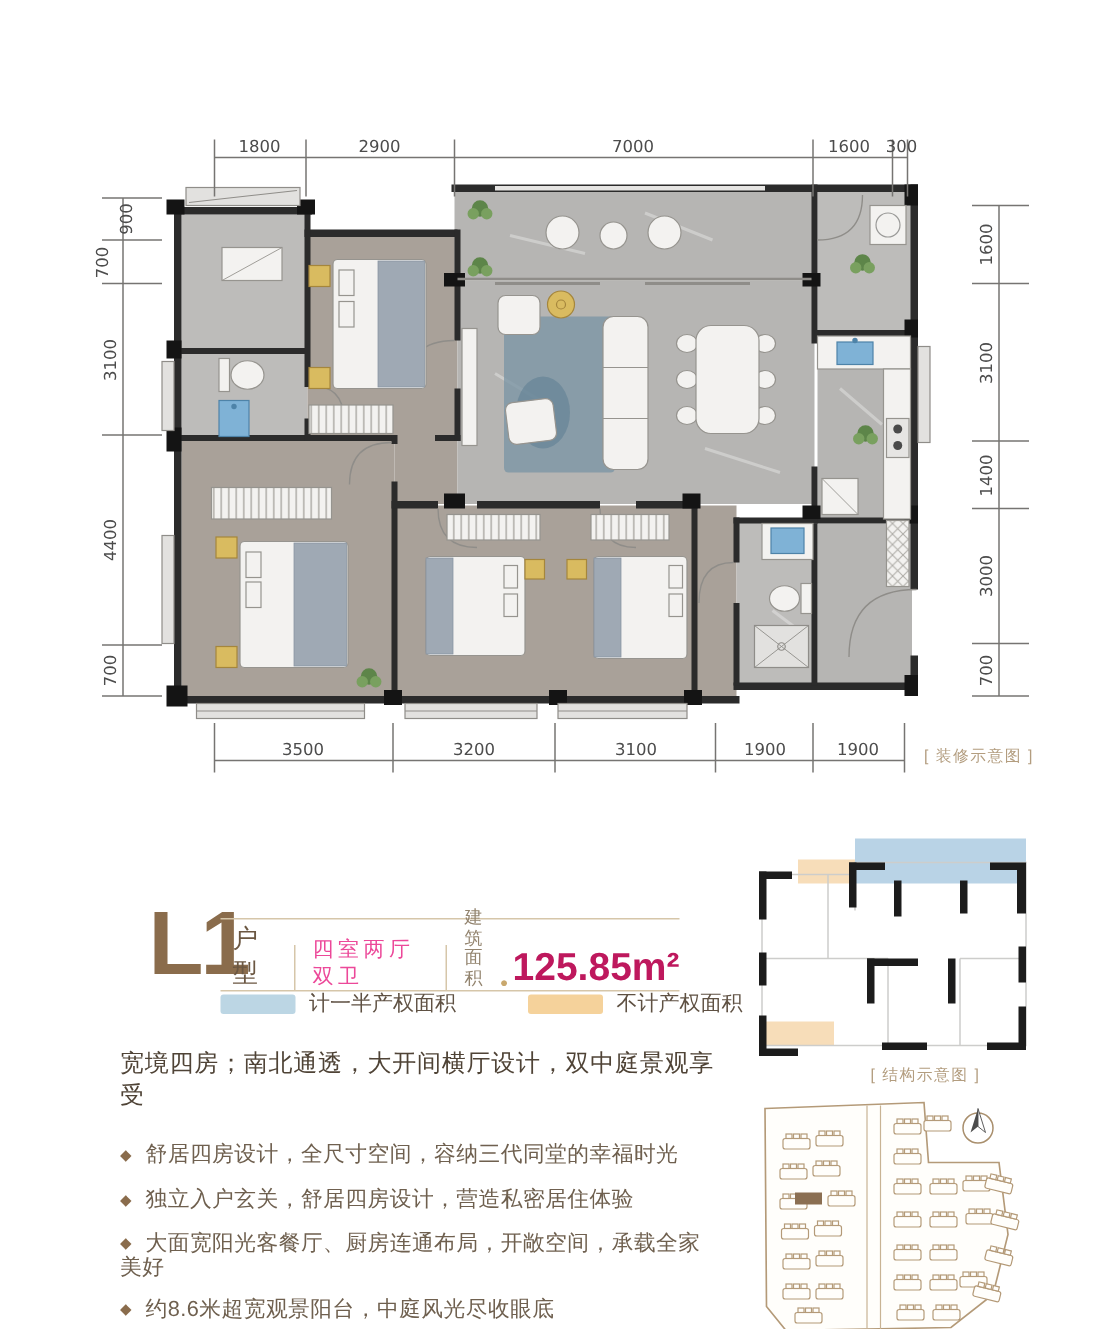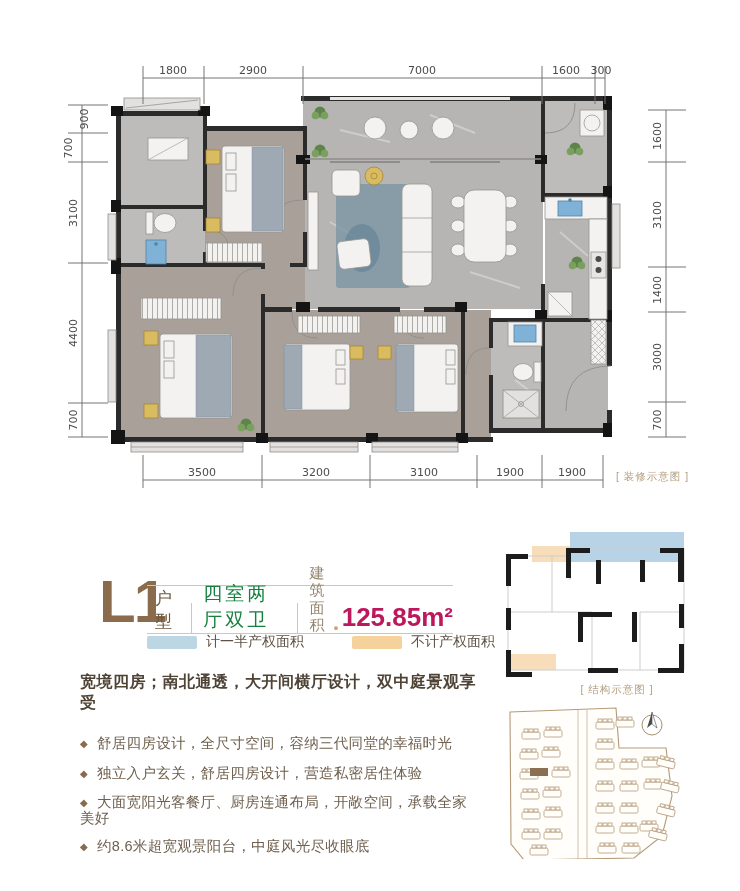--- a/index.html
+++ b/index.html
@@ -1,17 +1,17 @@
 <!DOCTYPE html>
 <html><head>
 <meta charset="utf-8">
 <style>
   html,body{margin:0;padding:0;background:#fff;}
   .page{position:relative;width:740px;height:859px;background:#ffffff;overflow:hidden;
-        font-family:"Liberation Sans",sans-serif;}
+        font-family:"Liberation Sans",sans-serif;margin-top:27px;}
   svg text{font-family:"DejaVu Sans","Liberation Sans",sans-serif;}
   
   .wall{fill:#2b2b2b}.pillar{fill:#141414}
   .f-marble{fill:#b6b5b3}.f-wood{fill:#a9a199}.f-tile{fill:#bdbcba}
   .furn{fill:#f3f2f0;stroke:#96948f;stroke-width:.8}
   .gold{fill:#d9bb60;stroke:#a5863c;stroke-width:.8}
   .blue{fill:#7fb2d6;stroke:#4e83a8;stroke-width:.8}
   .arc{fill:none;stroke:#8f8d89;stroke-width:.9}
   .win{fill:#e2e1df;stroke:#8f8d89;stroke-width:.8}
   .blanket{fill:#9fa9b4;stroke:#8793a0;stroke-width:.5}
@@ -22,30 +22,30 @@
   .dimtxt{fill:#4c4c4c;font-size:11px}
   .glass{stroke:#8f8d89;stroke-width:1.6}
   
   .tag{position:absolute;color:#b39d7f;font-size:10.5px;letter-spacing:1px;white-space:nowrap}
   .l1{position:absolute;left:99px;top:572px;font-size:60px;font-weight:bold;color:#8a6c4c;line-height:1;letter-spacing:-2px}
   .unit-box{position:absolute;left:147px;top:585px;width:306px;height:47px;
             border-top:1px solid #d6c6a9;border-bottom:1px solid #d6c6a9;
             display:flex;align-items:flex-end;}
   .unit-box .sep{width:1px;height:30px;background:#d6c6a9;margin:0 12px;}
   .u-type{font-size:17px;color:#6b5742;margin-left:8px;letter-spacing:2px}
-  .u-layout{font-size:19px;color:#15803d;letter-spacing:3px}
-  .u-arealbl{font-size:15px;color:#93846f;line-height:1.15;letter-spacing:1px}
+  .u-layout{font-size:14px;color:#ec4899;letter-spacing:3px}
+  .u-arealbl{font-size:12px;color:#93846f;line-height:1.15;letter-spacing:1px}
   .u-dot{color:#c9a86e;font-size:9px;margin:0 3px 0 4px}
   .u-area{font-size:26px;font-weight:bold;color:#be185d;letter-spacing:0}
   .legend{position:absolute;left:147px;top:633px;display:flex;align-items:flex-end;font-size:14px;color:#5f5143}
   .legend .sw{width:50px;height:13px;border-radius:2px;margin-right:9px}
   .legend .item{display:flex;align-items:center;margin-right:48px}
   .review{position:absolute;left:80px;top:672px;width:400px}
   .review .rtitle{font-size:14.5px;color:#7c6a55;letter-spacing:1px;margin-bottom:7px}
-  .review .rhead{font-size:16px;font-weight:bold;color:#4f4336;letter-spacing:.5px;margin-bottom:22px}
+  .review .rhead{font-size:16px;font-weight:normal;color:#4f4336;letter-spacing:.5px;margin-bottom:22px}
   .review ul{list-style:none;margin:0;padding:0}
   .review li{font-size:14.5px;color:#6f604f;margin-bottom:14px;line-height:14.5px;letter-spacing:.3px}
   .review li .dia{color:#8a6c4c;font-size:10px;margin-right:9px;vertical-align:1px}
   .struct-label{position:absolute;left:492px;top:683px;width:250px;text-align:center}
   .site-label{position:absolute;left:540px;top:864px;z-index:1}
   .watermark{position:absolute;right:3px;top:854px;z-index:2;font-size:22px;font-weight:bold;color:#474747;
              letter-spacing:.5px;white-space:nowrap;
              text-shadow:-1.5px -1.5px 0 #fff,1.5px -1.5px 0 #fff,-1.5px 1.5px 0 #fff,1.5px 1.5px 0 #fff,0 0 4px #fff}
   .bottombar{position:absolute;left:0;top:884px;width:740px;height:3px;background:#a6c6e5}
   .bs{fill:#fffefb;stroke:#b49a78;stroke-width:.8}

